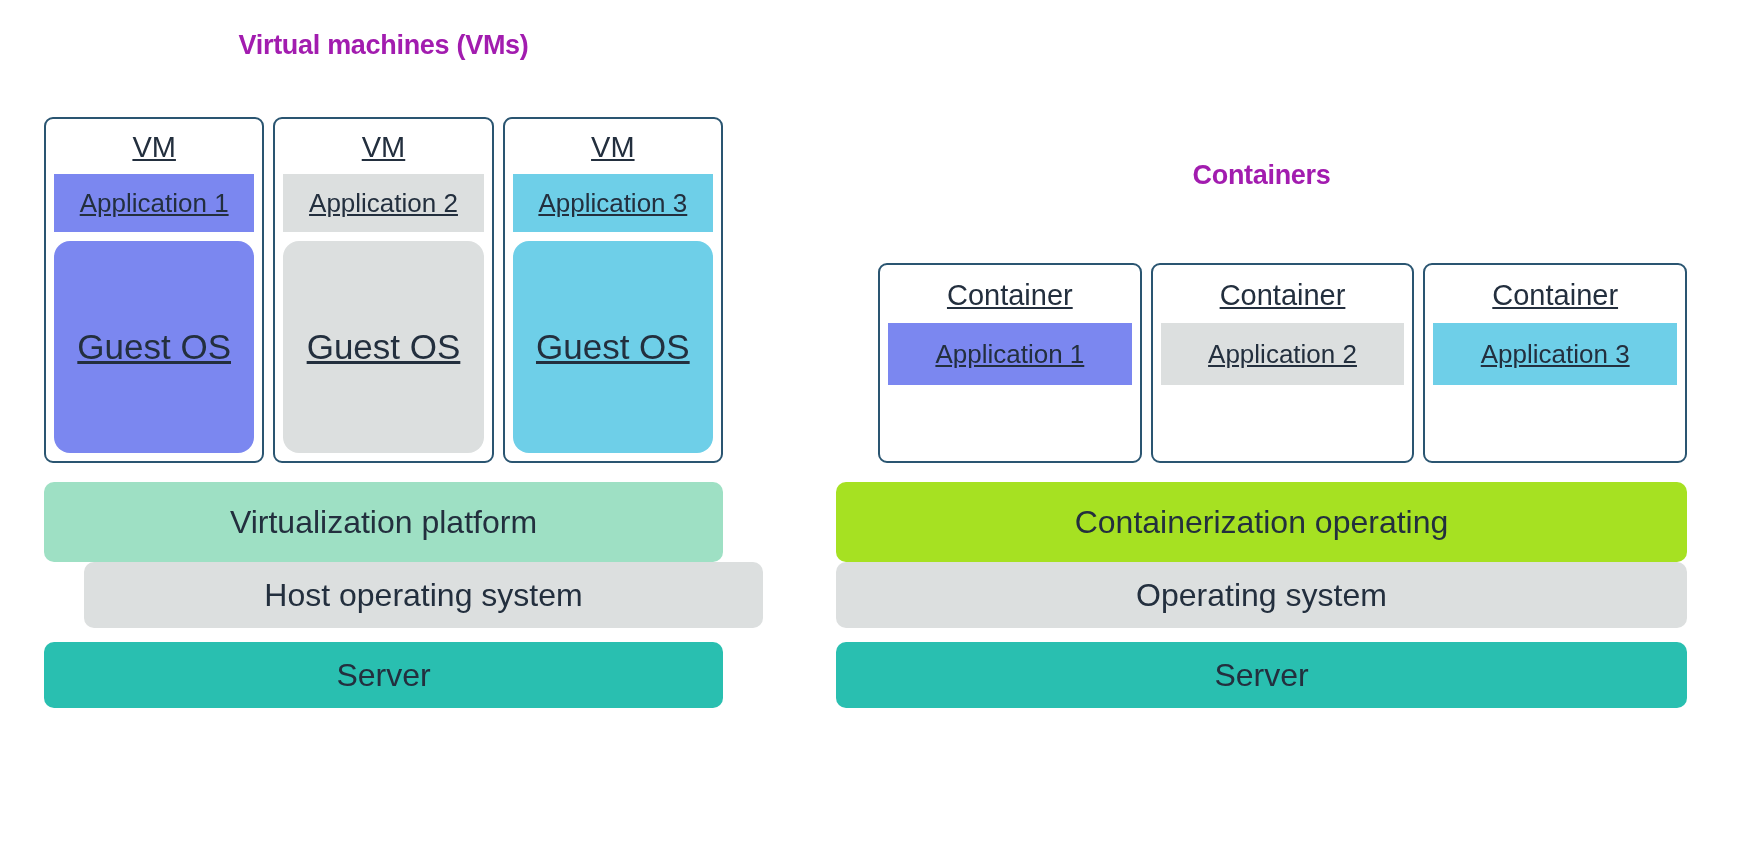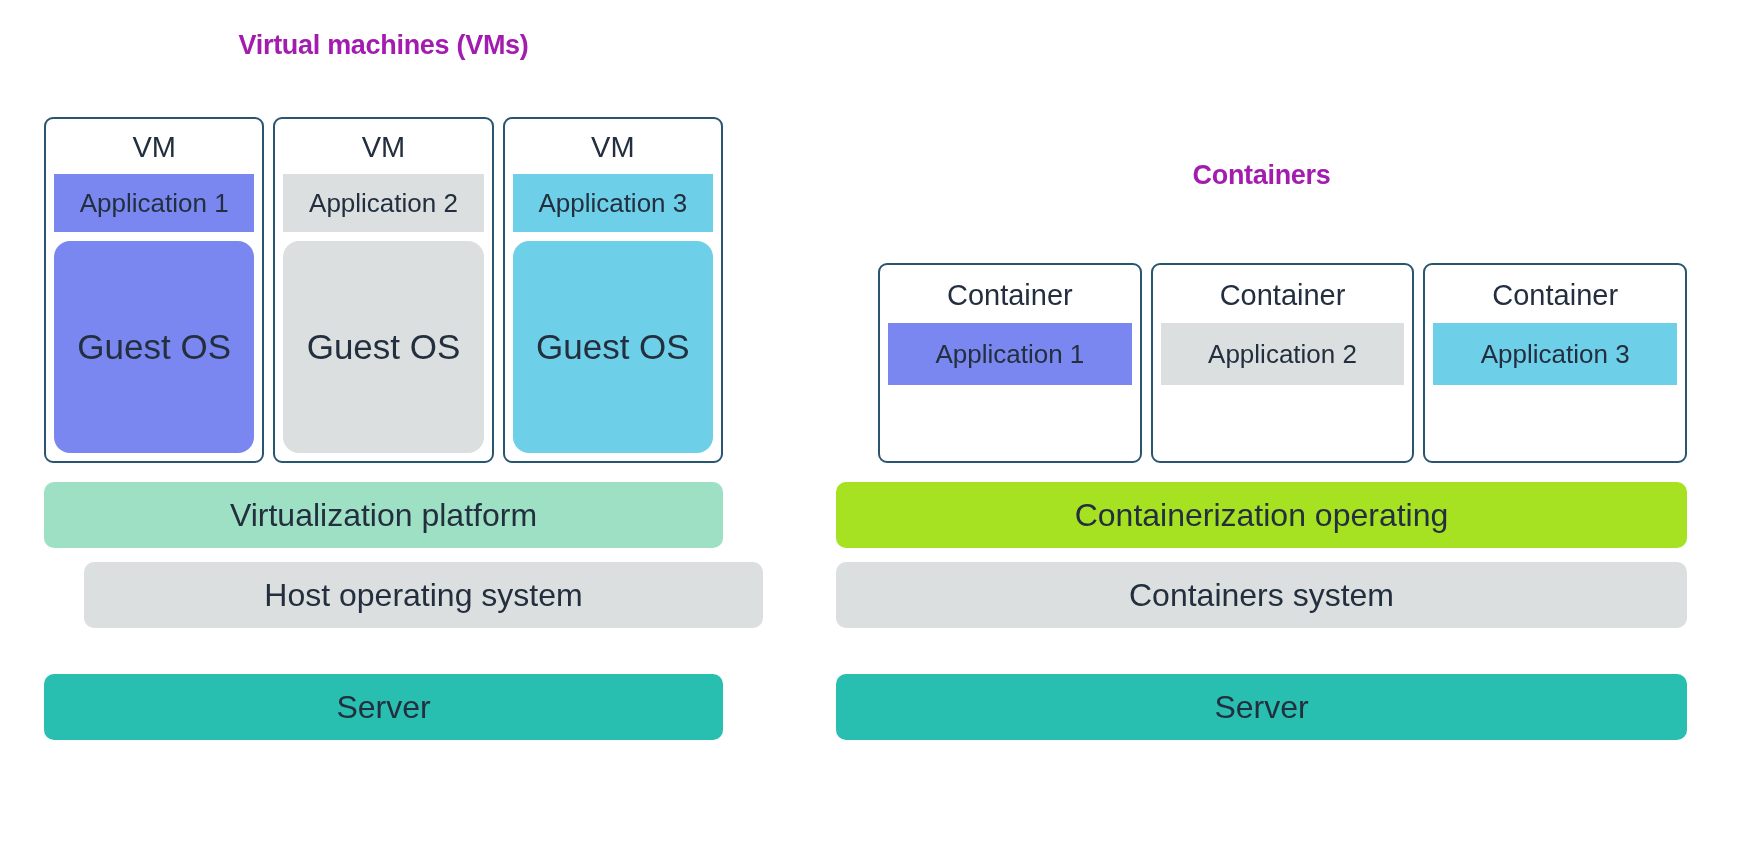--- a/index.html
+++ b/index.html
@@ -49,20 +49,21 @@
   }
   .title-vms  { top: 30px; }
   .title-containers { top: 160px; }
 
   
   .card-row {
     position: absolute;
     display: flex;
     width: 100%;
     box-sizing: border-box;
+    text-decoration: underline;
   }
   .row-vm {
     top: 117px;
     height: 346px;
     gap: 9px;
   }
   .row-container {
     top: 263px;
     height: 200px;
     gap: 9px;
@@ -125,23 +126,23 @@
     left: 0;
     width: 100%;
     border-radius: 10px;
     display: flex;
     align-items: center;
     justify-content: center;
     font-size: 32px;
     color: #232f3e;
     box-sizing: border-box;
   }
-  .bar-1 { top: 482px; height: 66px; }
+  .bar-1 { top: 482px; height: 80px; }
   .bar-2 { top: 562px; height: 66px; }
-  .bar-3 { top: 642px; height: 66px; margin-top: 32px; }
+  .bar-3 { top: 642px; height: 66px; }
 
   
 </style>
 </head>
 <body style="background: rgb(255, 255, 255); color: rgb(35, 47, 62);">
 
 <div class="diagram">
 
   <div class="column col-vms">
 
@@ -194,17 +195,17 @@
 
       <div class="card" style="border-color: rgb(42, 85, 113);">
         <div class="card-title">Container</div>
         <div class="app-chip" style="background-color: rgb(110, 207, 232);">Application 3</div>
         <div class="card-filler"></div>
       </div>
 
     </div>
 
     <div class="bar bar-1" style="background-color: rgb(166, 225, 34);">Containerization operating</div>
-    <div class="bar bar-2" style="background-color: rgb(220, 223, 223);">Containers system</div>
+    <div class="bar bar-2" style="background-color: rgb(220, 223, 223);">Operating system</div>
     <div class="bar bar-3" style="background-color: rgb(41, 191, 176);">Server</div>
   </div>
 
 </div>
 
 </body></html>

